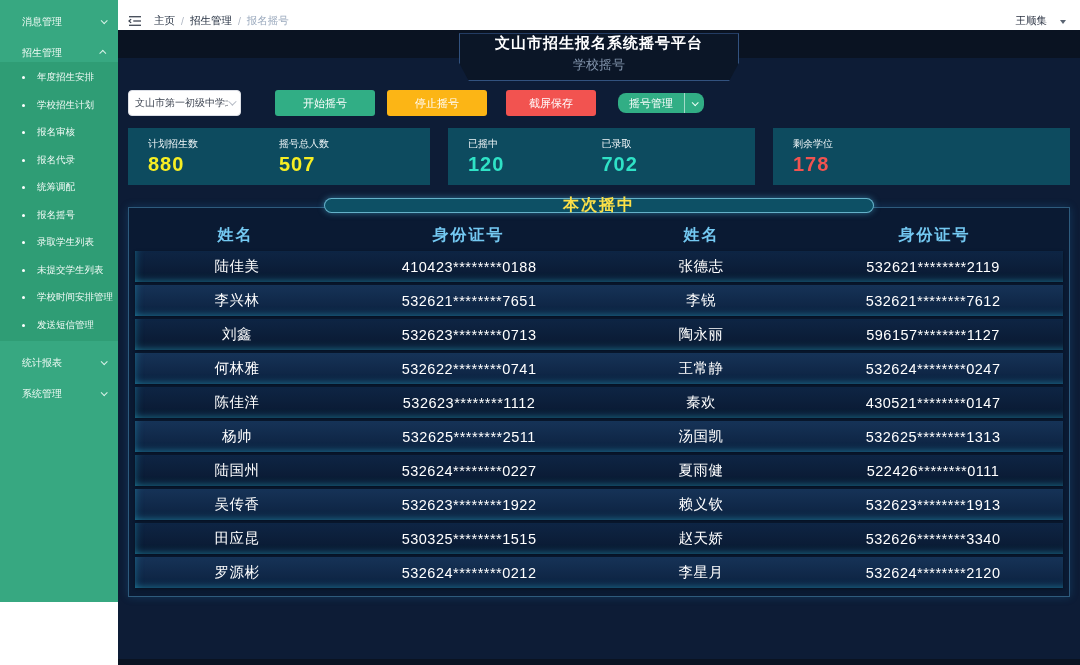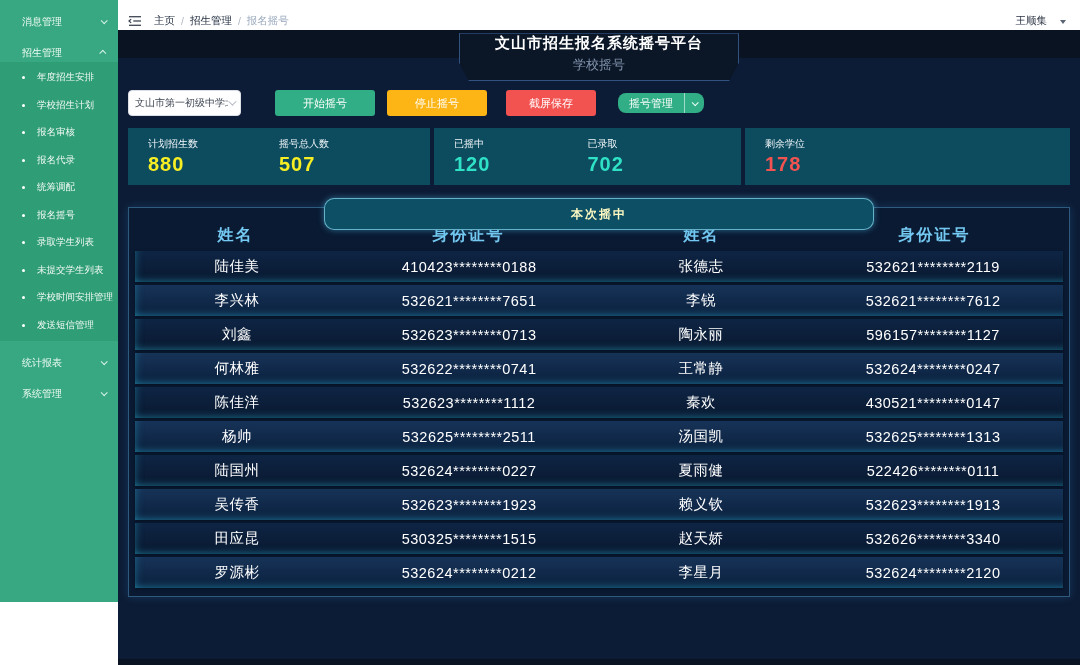--- a/index.html
+++ b/index.html
@@ -61,33 +61,33 @@
   .btn-start { width:100px; margin-left:34px; background:#31ae85; }
   .btn-stop { width:100px; margin-left:12px; background:#fcb515; }
   .btn-shot { width:90px; margin-left:19px; background:#f25350; }
   .split { display:flex; margin-left:22px; height:20px; border-radius:8px; overflow:hidden; }
   .split-main { background:#31ae85; color:#fff; font-size:11px; border:none; padding:0 11px; cursor:pointer;
     font-family:inherit; }
   .split-arrow { background:#31ae85; border:none; border-left:1px solid rgba(255,255,255,.55);
     width:20px; display:flex; align-items:center; justify-content:center; cursor:pointer; }
   .split-arrow .chev { border-color:#eafff6; }
 
-  .stats { display:flex; gap:4px; margin:12px 10px 0; }
+  .stats { display:flex; gap:18px; margin:12px 10px 0; }
   .stat-panel { background:#0d4b5f; height:57px; display:flex; align-items:center; padding:0 20px; }
   .stat-panel.p0 { width:302px; } .stat-panel.p1 { width:307px; } .stat-panel.p2 { flex:1; }
   .stat-item { width:50%; }
   .stat-label { color:#f0f6f8; font-size:10px; }
   .stat-value { font-size:20px; font-weight:bold; margin-top:2px; letter-spacing:1px; }
 
   .lottery { position:relative; margin:22px 10px 0; border:1px solid rgba(90,170,215,.45);
     background:#0a1a33; padding:14px 4px 5px; box-shadow:0 0 8px rgba(40,140,200,.25); }
-  .pill { position:absolute; top:-10px; left:50%; transform:translateX(-50%); width:550px; height:32px;
+  .pill { position:absolute; top:-10px; left:50%; transform:translateX(-50%); width:550px; height:15px;
     background:#0d5065; border:1px solid rgba(130,210,235,.75); border-radius:10px;
     display:flex; align-items:center; justify-content:center;
-    color:#fef9c3; font-size:12px; font-weight:bold; letter-spacing:2px;
+    color:#fde047; font-size:16px; font-weight:bold; letter-spacing:2px;
     box-shadow:0 0 6px rgba(80,190,230,.5); }
   .thead, .trow { display:grid; grid-template-columns:22% 28% 22% 28%; align-items:center; }
   .thead { height:26px; margin-bottom:2px; }
   .th { text-align:center; color:#74c9f2; font-size:16px; font-weight:bold; letter-spacing:2px; }
   .trow { height:31px; margin:3px 2px; color:#fff; font-size:14.5px;
     box-shadow:inset 0 -7px 9px -7px rgba(45,195,225,.55), inset 8px 0 9px -8px rgba(45,195,225,.4),
       0 1px 3px rgba(0,0,0,.4); }
   .trow.dark { background:linear-gradient(180deg,#0e2544 0%,#0a1a33 85%); }
   .trow.light { background:linear-gradient(180deg,#163357 0%,#0d2342 85%); }
   .td { text-align:center; white-space:nowrap; letter-spacing:.5px; }
@@ -284,21 +284,21 @@
               <div class="td">532625********1313</div>
             </div>
             <div class="trow dark">
               <div class="td">陆国州</div>
               <div class="td">532624********0227</div>
               <div class="td">夏雨健</div>
               <div class="td">522426********0111</div>
             </div>
             <div class="trow light">
               <div class="td">吴传香</div>
-              <div class="td">532623********1923</div>
+              <div class="td">532623********1922</div>
               <div class="td">赖义钦</div>
               <div class="td">532623********1913</div>
             </div>
             <div class="trow dark">
               <div class="td">田应昆</div>
               <div class="td">530325********1515</div>
               <div class="td">赵天娇</div>
               <div class="td">532626********3340</div>
             </div>
             <div class="trow light">

